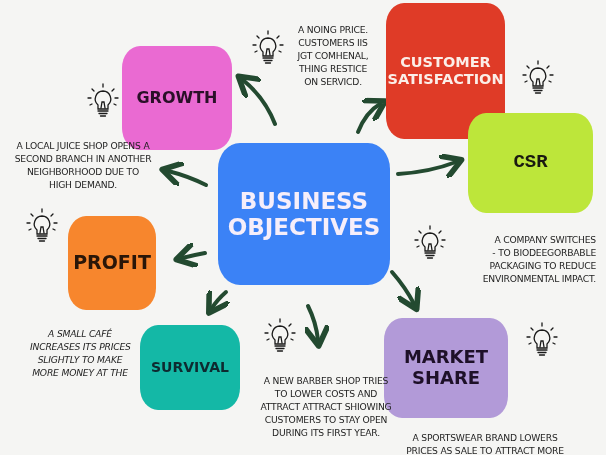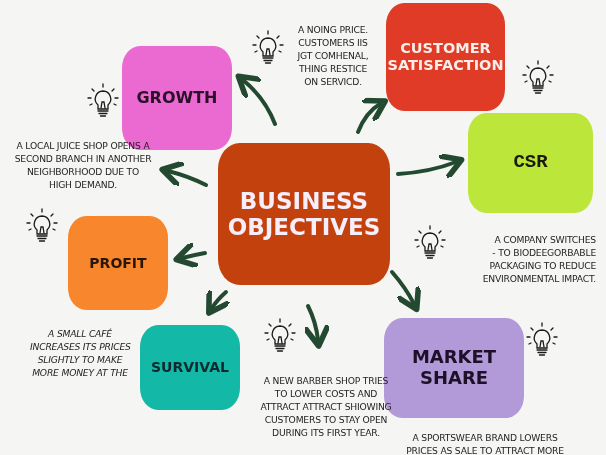--- a/index.html
+++ b/index.html
@@ -57,51 +57,51 @@
 
     <path d="M205,253 Q194,255 182,258" fill="none" stroke="#234a30" stroke-width="4" stroke-linecap="round" marker-end="url(#ah)"></path>
 
     <path d="M226,292 Q217,300 212,308" fill="none" stroke="#234a30" stroke-width="4" stroke-linecap="round" marker-end="url(#ah)"></path>
 
     <path d="M308,306 Q316,322 318,340" fill="none" stroke="#234a30" stroke-width="4" stroke-linecap="round" marker-end="url(#ah)"></path>
 
     <path d="M392,272 Q406,288 414,304" fill="none" stroke="#234a30" stroke-width="4" stroke-linecap="round" marker-end="url(#ah)"></path>
   </svg>
 
-  <div class="box" style="left:218px; top:143px; width:172px; height:142px; background:#c2410c; color:#f6eefa; font-size:23px; border-radius:22px/26px;">
+  <div class="box" style="left:218px; top:143px; width:172px; height:142px; background:#3b82f6; color:#f6eefa; font-size:23px; border-radius:22px/26px;">
     <div>
       <span>BUSINESS</span>
       <span>OBJECTIVES</span>
     </div>
   </div>
 
   <div class="box" style="left:122px; top:8px; width:110px; height:104px; background:#ea6ad2; color:#2a1028; font-size:16px;margin-top:38px;">
     <span>GROWTH</span>
   </div>
 
-  <div class="box" style="left:386px; top:3px; width:119px; height:108px; background:#df3b27; color:#fbeee8; font-size:14.5px;">
+  <div class="box" style="left:386px; top:3px; width:119px; height:136px; background:#df3b27; color:#fbeee8; font-size:14.5px;">
     <div>
       <span>CUSTOMER</span>
       <span>SATISFACTION</span>
     </div>
   </div>
 
   <div class="box" style="left:468px; top:113px; width:125px; height:100px; background:#bde63a; color:#1a1a10; font-size:19px;font-family:Liberation Mono, monospace;">
     <span>CSR</span>
   </div>
 
-  <div class="box" style="left:68px; top:216px; width:100px; height:94px; background:#f7862d; color:#2a1608; font-size:14px;">
+  <div class="box" style="left:68px; top:216px; width:88px; height:94px; background:#f7862d; color:#2a1608; font-size:19px;">
     <span>PROFIT</span>
   </div>
 
   <div class="box" style="left:140px; top:325px; width:100px; height:85px; background:#14b8a6; color:#0e2a30; font-size:14px;">
     <span>SURVIVAL</span>
   </div>
 
-  <div class="box" style="left:384px; top:318px; width:140px; height:100px; background:#b29ad8; color:#1e1028; font-size:18px;">
+  <div class="box" style="left:384px; top:318px; width:124px; height:100px; background:#b29ad8; color:#1e1028; font-size:18px;">
     <div>
       <span>MARKET</span>
       <span>SHARE</span>
     </div>
   </div>
 
   <div class="note" style="left:8px; top:139px; width:150px;">
     <span>A LOCAL JUICE SHOP OPENS A</span>
     <span>SECOND BRANCH IN ANOTHER</span>
     <span>NEIGHBORHOOD DUE TO</span>

